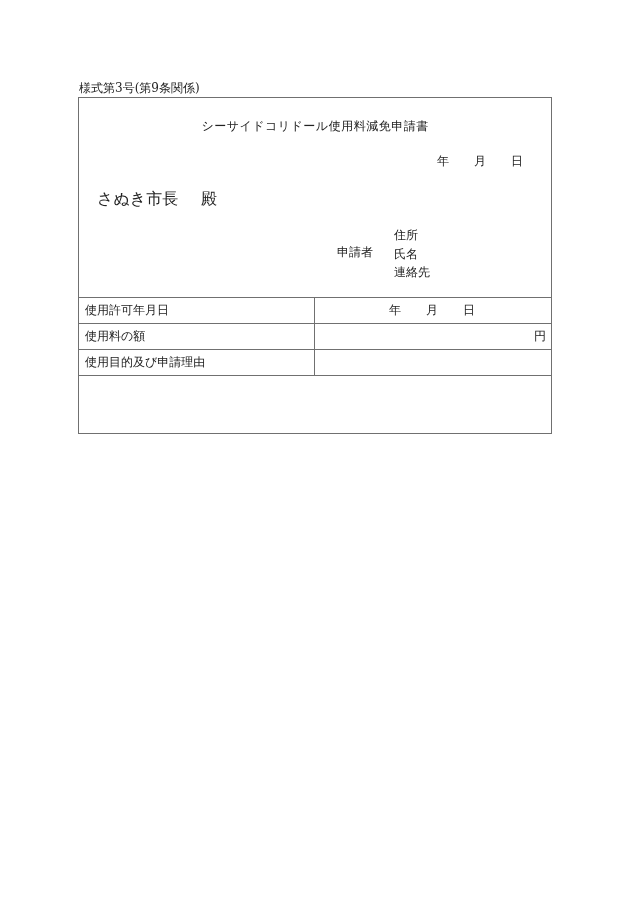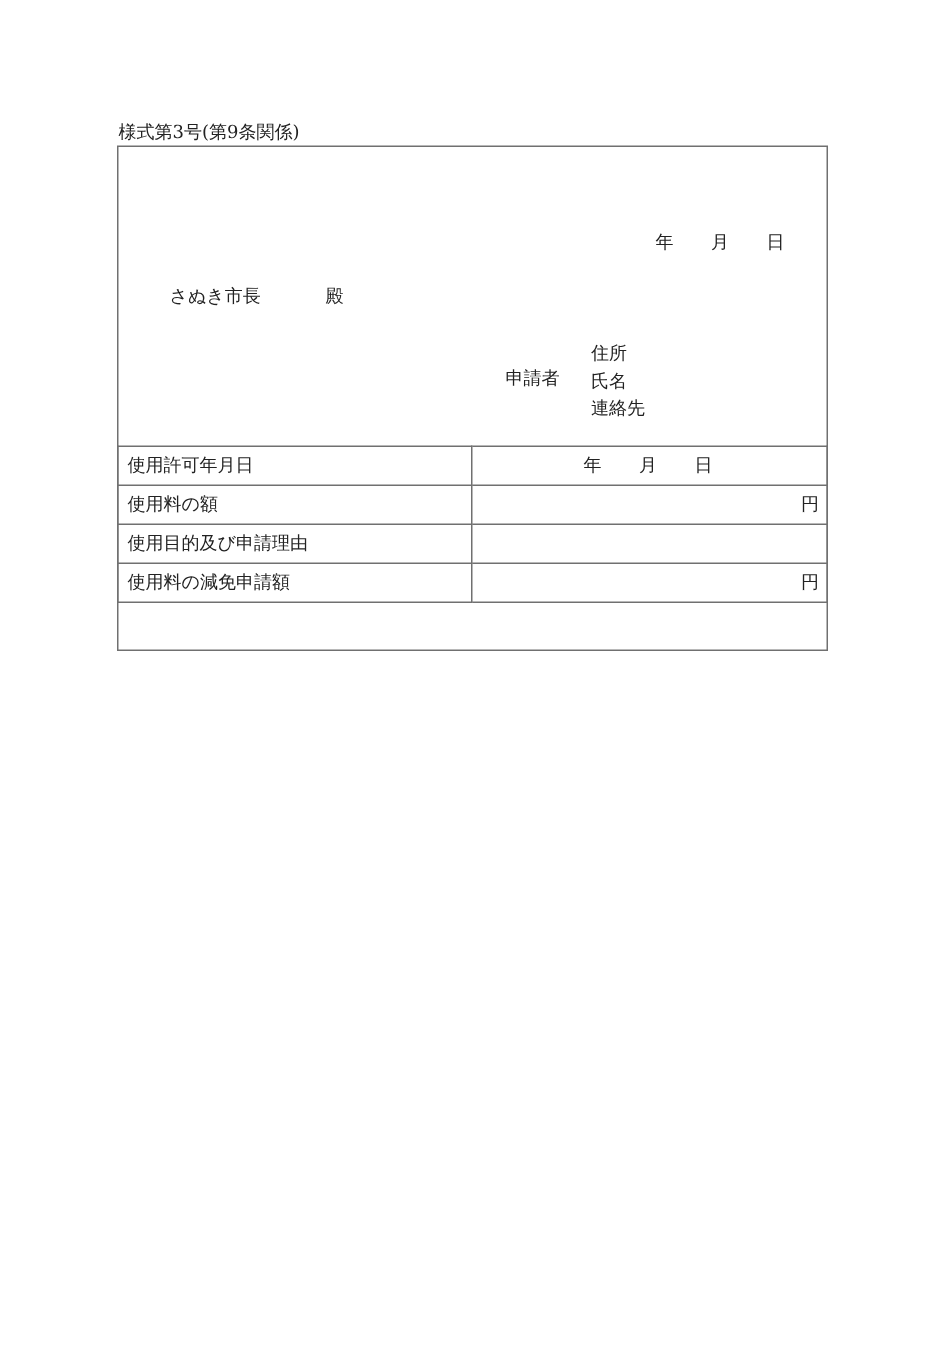--- a/index.html
+++ b/index.html
@@ -22,21 +22,21 @@
     .title {
       position: absolute; left: 0; right: 0; top: 20px;
       text-align: center; font-size: 12px; letter-spacing: 0.5px;
     }
     .date-row {
       position: absolute; top: 55px; right: 28px;
       display: flex; gap: 0;
     }
     .date-row span { display: inline-block; width: 37px; text-align: right; }
     .addressee {
-      position: absolute; left: 34px; top: 91px; font-size: 12px;
+      position: absolute; left: 18px; top: 91px; font-size: 16px;
     }
     .addressee .sama { position: absolute; left: 104px; top: 0; white-space: nowrap; }
     .applicant-label {
       position: absolute; left: 258px; top: 146px;
     }
     .applicant-fields {
       position: absolute; left: 315px; top: 128px;
       line-height: 18.5px;
     }
     .applicant-fields div { white-space: nowrap; }
@@ -58,20 +58,21 @@
     .value.right { text-align: right; padding-right: 5px; }
     .value .ymd { display: flex; justify-content: flex-end; padding-right: 70px; }
     .value .ymd span { display: inline-block; width: 37px; text-align: right; }
   </style>
 </head>
 <body>
 
 <div class="form-label">様式第3号(第9条関係)</div>
 
 <div class="frame">
+  <div class="title">シーサイドコリドール使用料減免申請書</div>
 
   <div class="date-row">
     <span>年</span>
     <span>月</span>
     <span>日</span>
   </div>
 
   <div class="addressee">
     <span>さぬき市長</span>
     <span class="sama">殿</span>
@@ -100,21 +101,15 @@
     <tr>
       <td class="label">使用料の額</td>
       <td class="value right">
         <span>円</span>
       </td>
     </tr>
     <tr>
       <td class="label">使用目的及び申請理由</td>
       <td class="value"></td>
     </tr>
-    <tr>
-      <td class="label">使用料の減免申請額</td>
-      <td class="value right">
-        <span>円</span>
-      </td>
-    </tr>
   </tbody>
     </table>
 </div>
 
 </body></html>

